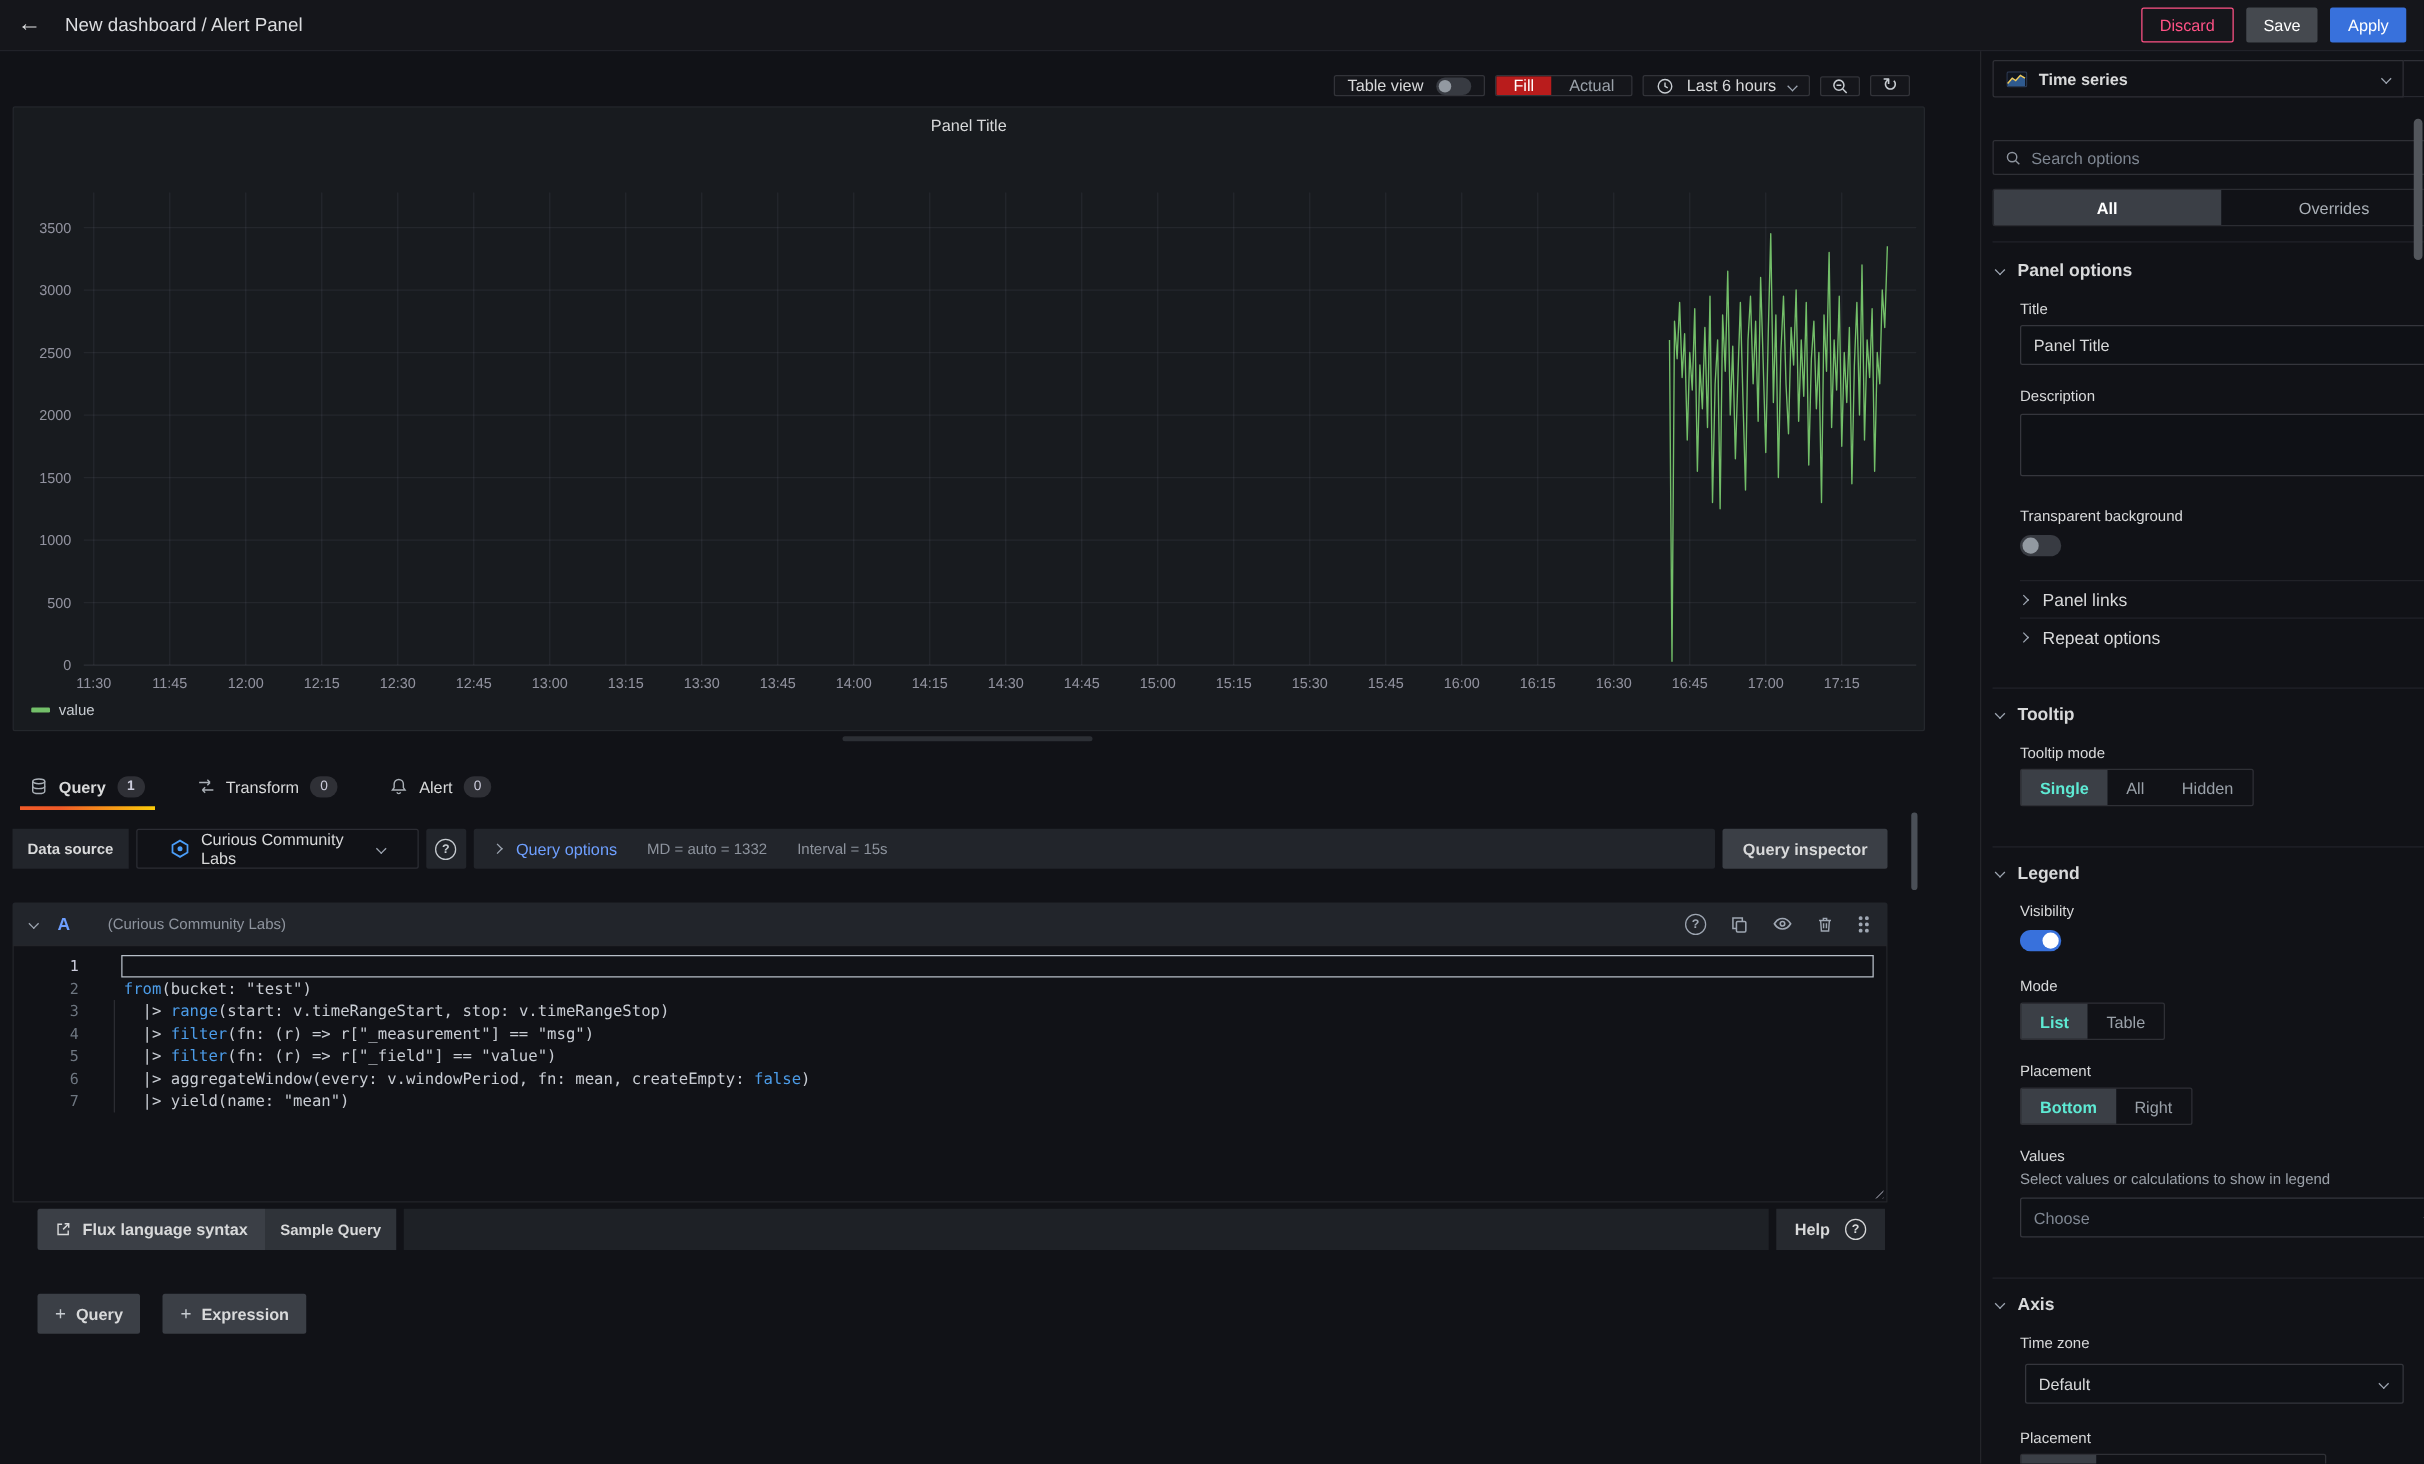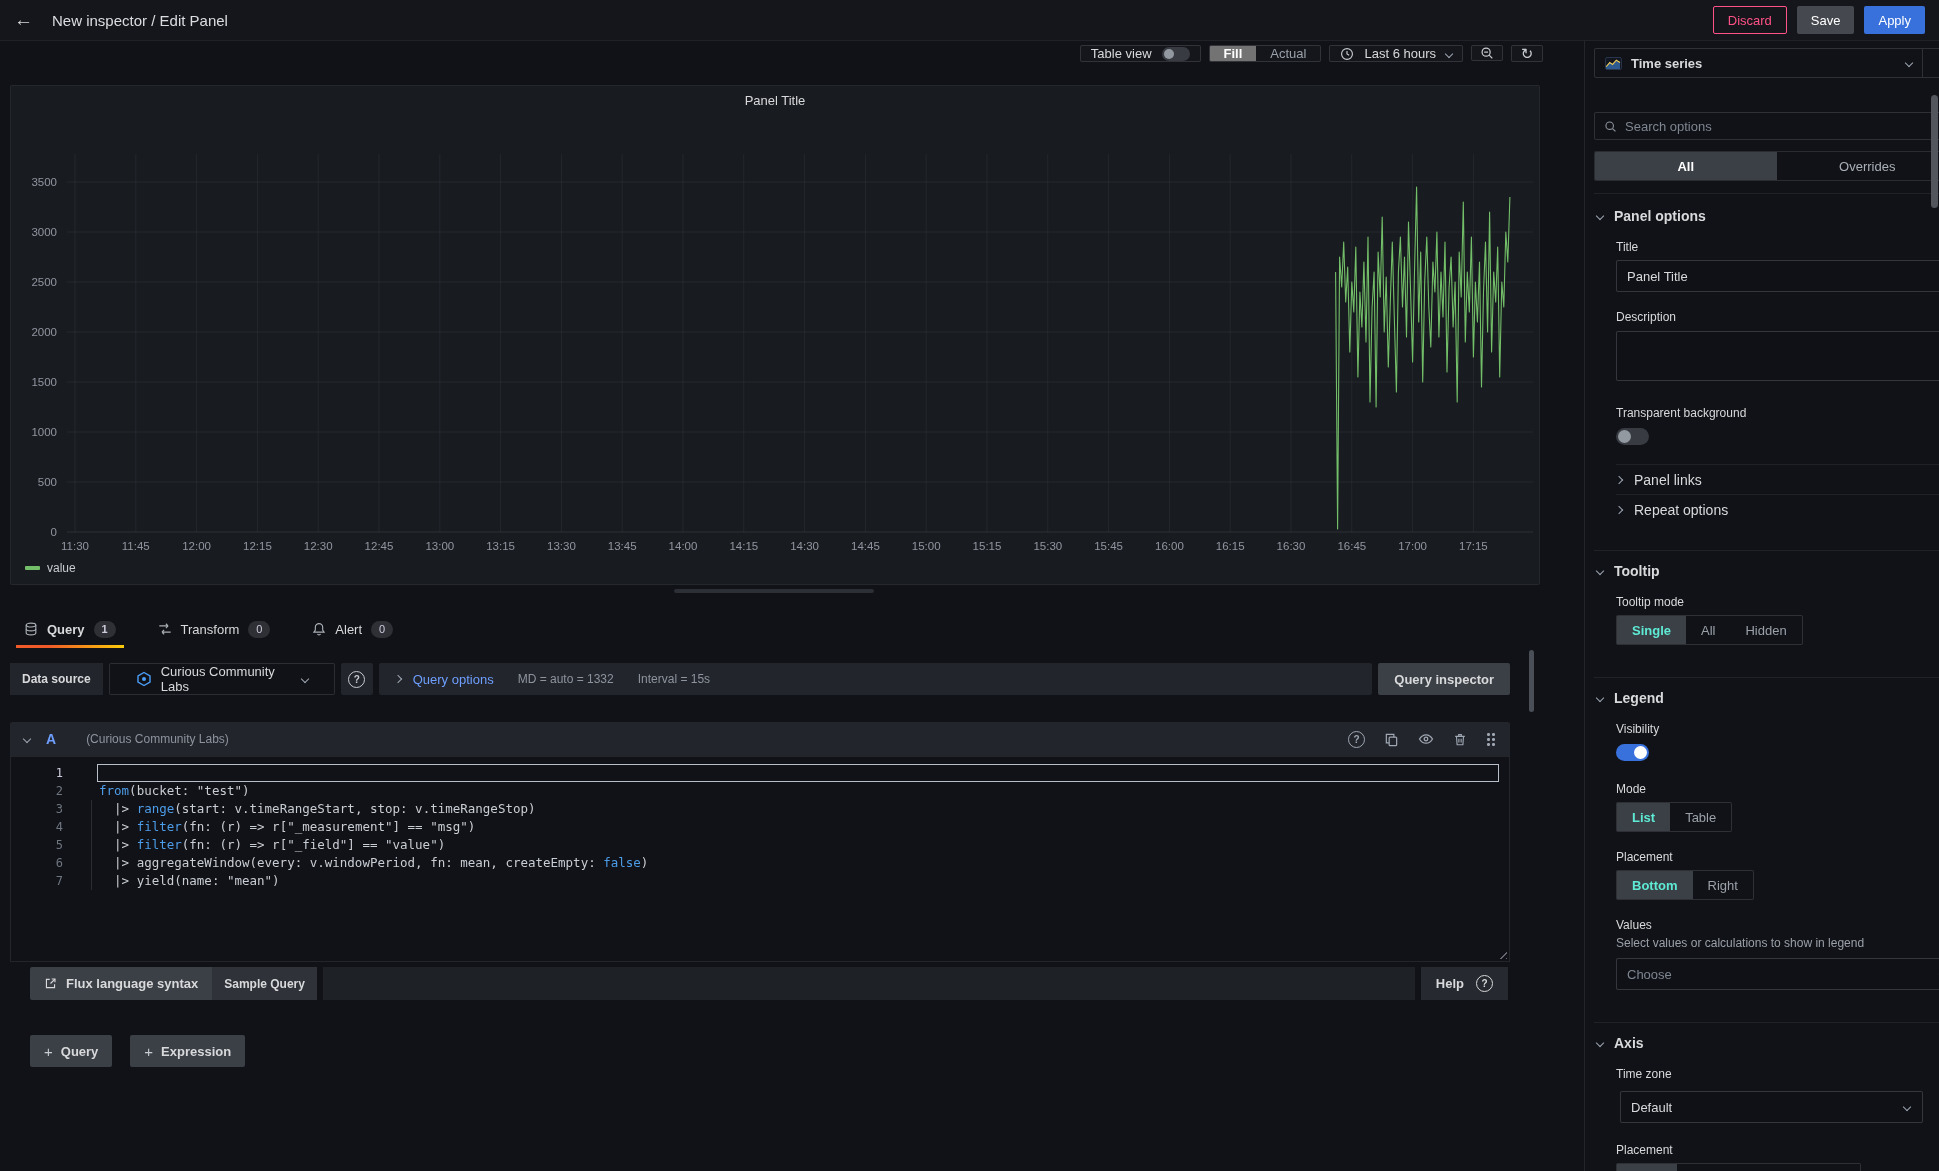--- a/index.html
+++ b/index.html
@@ -19,26 +19,26 @@
   .tb-title{font-size:15px;font-weight:500;color:#dcdde0;margin-left:8px}
   .tb-actions{margin-left:auto;display:flex;gap:10px}
   .tb-btn{height:28px;padding:0 14px;border-radius:2px;font-weight:500;font-size:13px;display:flex;align-items:center}
   .tb-btn.discard{color:#ff5286;border:1px solid #ff5286}
   .tb-btn.save{background:#45494f;color:#fff}
   .tb-btn.apply{background:#3871dc;color:#fff}
 
   
   .content{position:absolute;left:0;top:41px;width:1548px;height:1130px}
 
-  .toolbar{position:absolute;top:4px;right:5px;height:32px;display:flex;align-items:flex-start;gap:8px}
+  .toolbar{position:absolute;top:4px;right:20px;height:32px;display:flex;align-items:flex-end;gap:8px}
   .tb-box{display:flex;align-items:center;gap:10px;padding:0 10px;border:1px solid rgba(204,204,220,.16);
           border-radius:2px;background:#15161b;color:#d8d9da;font-size:13px}
   .seg{display:inline-flex;align-items:stretch;border:1px solid rgba(204,204,220,.16);border-radius:2px;background:#15161b;overflow:hidden}
   .seg>span,.seg>button{padding:0 14px;display:flex;align-items:center;color:#9aa1a9;font-size:13px}
-  .seg .sel{background:#737373;color:#fff;font-weight:700}
+  .seg .sel{background:#b91c1c;color:#fff;font-weight:400}
   .icon-sq-btn{width:32px;border:1px solid rgba(204,204,220,.16);border-radius:2px;background:#15161b;
                display:flex;align-items:center;justify-content:center;color:#c7ccd1}
   .tr-label{font-weight:500}
   .glyph{font-size:15px;line-height:1}
 
   .toggle{width:33px;height:17px;border-radius:9px;background:#383b42;position:relative;flex:none;cursor:pointer}
   .toggle::after{content:"";position:absolute;width:13px;height:13px;border-radius:50%;background:#9299a1;top:2px;left:2px}
   .toggle.on{background:#3871dc}
   .toggle.on::after{background:#fff;left:auto;right:2px}
   .toggle.mini{width:28px;height:14px}
@@ -153,21 +153,21 @@
   .tz-row .dd{margin:4px;flex:1}
   .plus-btn{width:24px;text-align:center;font-size:17px;color:#c7ccd1}
 
   .right-scroll{position:absolute;right:1px;top:95px;width:7px;height:113px;border-radius:4px;background:#53565c}
 </style>
 </head>
 <body>
 
 <div class="topbar">
   <button class="back-btn"><span>←</span></button>
-  <div class="tb-title">New inspector / Edit Panel</div>
+  <div class="tb-title">New dashboard / Alert Panel</div>
   <div class="tb-actions">
     <button class="tb-btn discard">Discard</button>
     <button class="tb-btn save">Save</button>
     <button class="tb-btn apply">Apply</button>
   </div>
 </div>
 
 <div class="content">
 
   <div class="toolbar">

